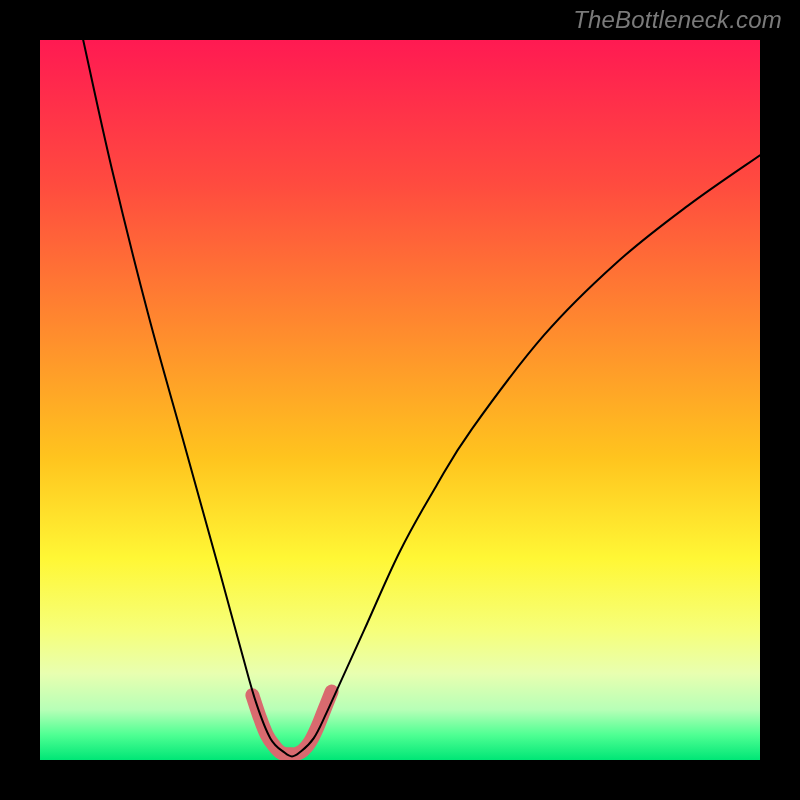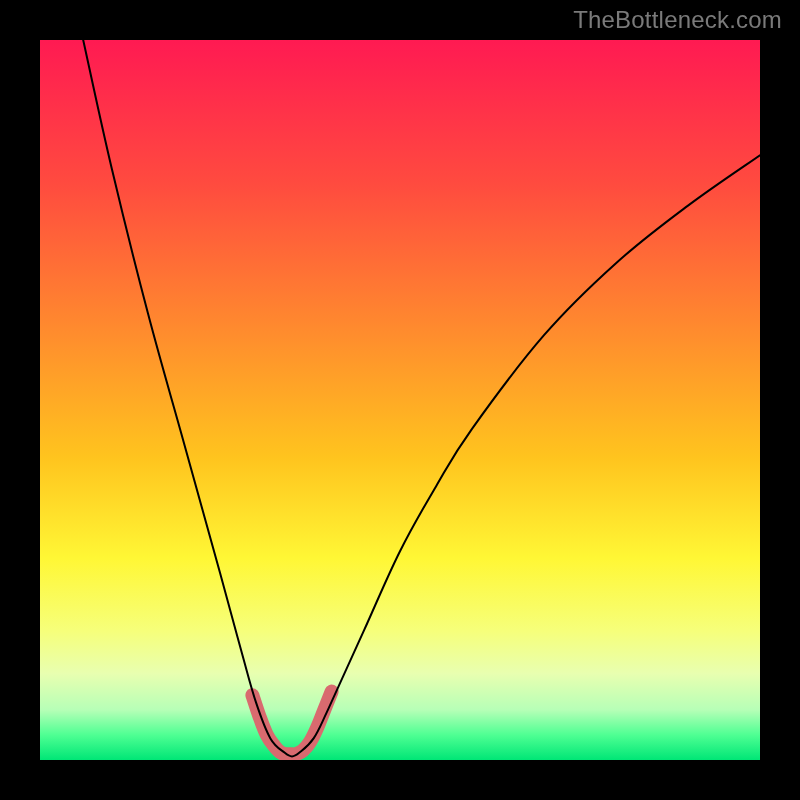--- a/index.html
+++ b/index.html
@@ -11,20 +11,21 @@
     overflow: hidden;
     font-family: Arial, Helvetica, sans-serif;
   }
   .frame {
     position: absolute;
     left: 0;
     top: 0;
     width: 800px;
     height: 800px;
     background: #000;
+    font-style: italic;
   }
   .plot-area {
     position: absolute;
     left: 40px;
     top: 40px;
     width: 720px;
     height: 720px;
     overflow: hidden;
   }
   .gradient {

